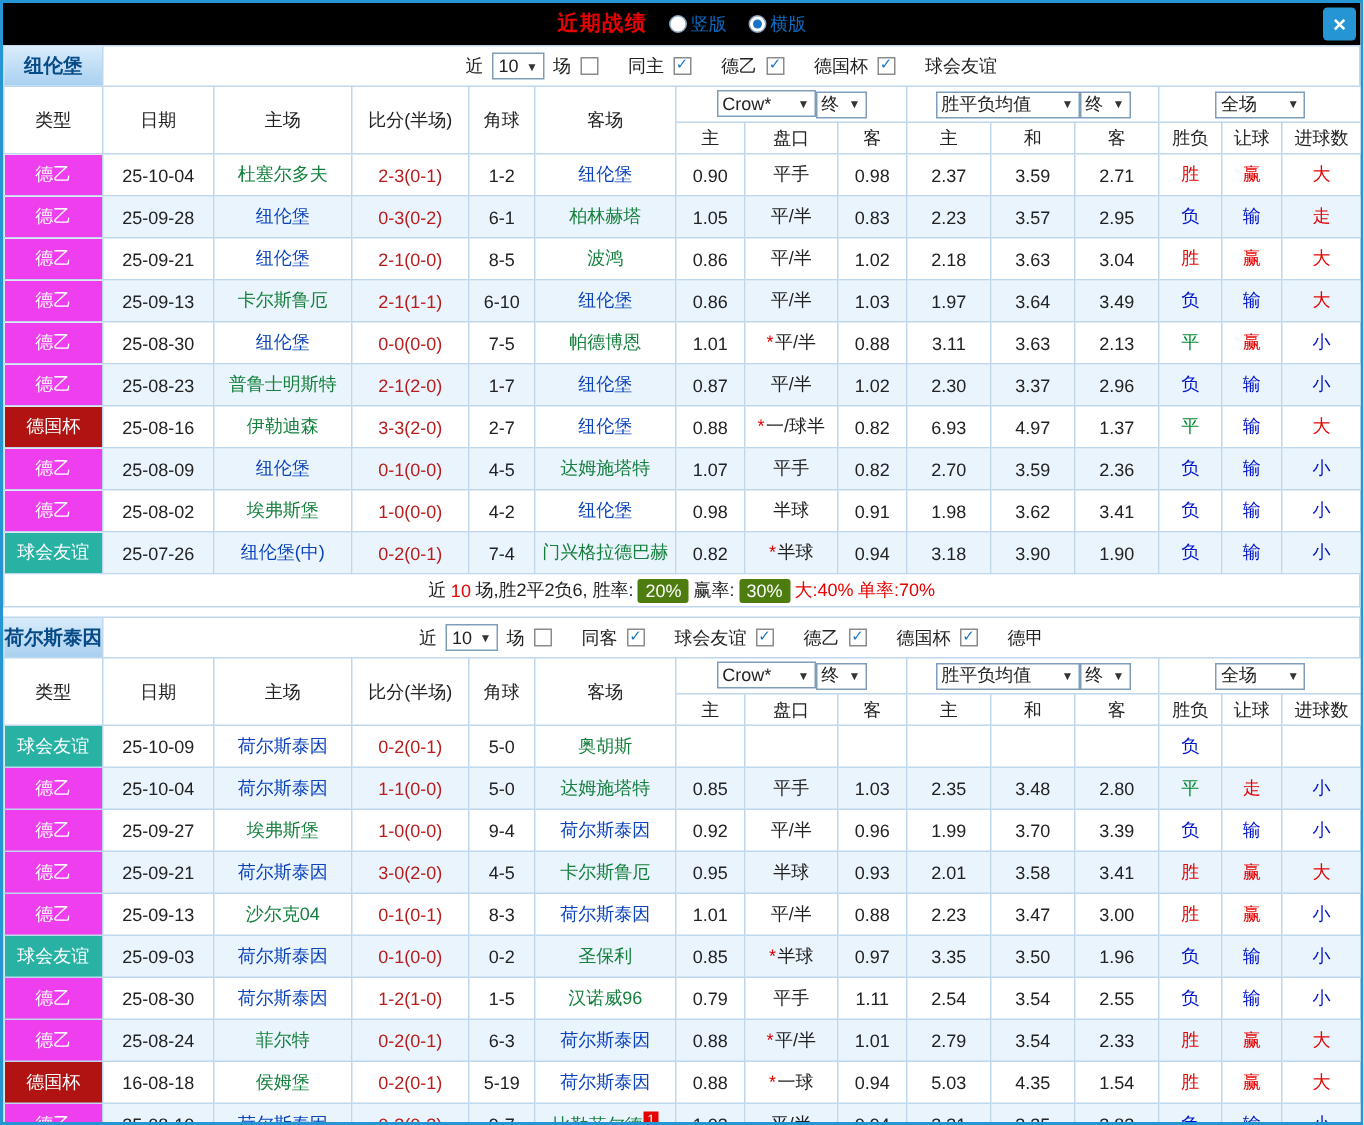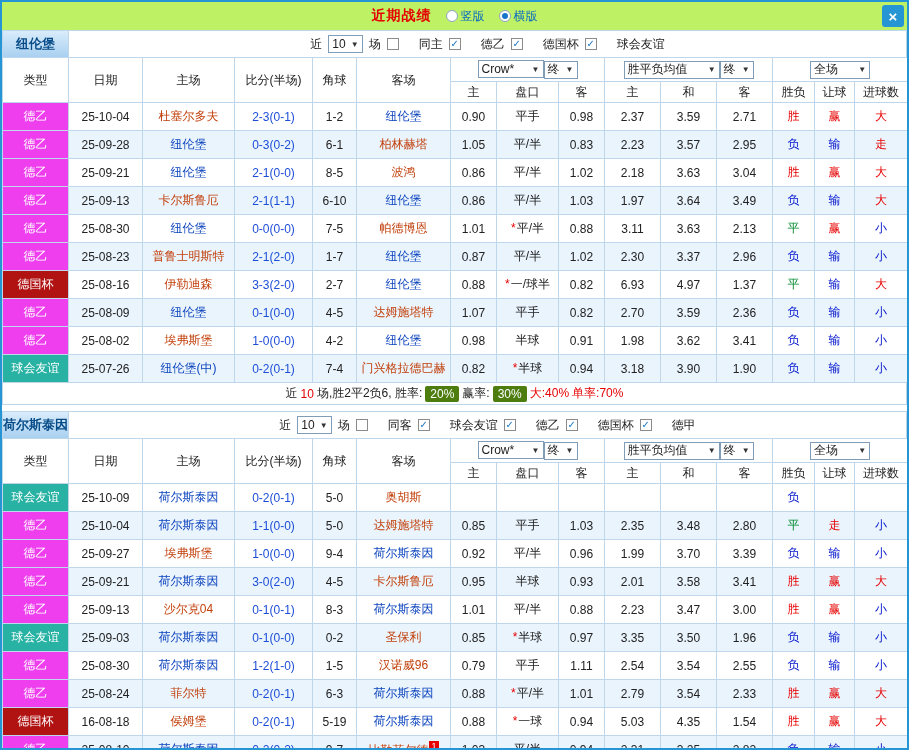--- a/index.html
+++ b/index.html
@@ -5,21 +5,21 @@
   * { margin:0; padding:0; box-sizing:border-box; }
   html,body { background:#fff; }
   body {
     width:909px; height:750px; overflow:hidden;
     font-family:"Liberation Sans","DejaVu Sans",sans-serif;
     font-size:12px; color:#222;
   }
   #page { width:909px; height:750px; border:2px solid #2596d3; overflow:hidden; background:#fff; }
 
   
-  .topbar { height:28px; display:flex; align-items:center; justify-content:center; position:relative; background:#bef264; }
+  .topbar { height:28px; display:flex; align-items:center; justify-content:center; position:relative; background:#000000; }
   .title { color:#e60000; font-weight:bold; font-size:14px; letter-spacing:1px; }
   .view-opt { display:inline-flex; align-items:center; margin-left:14px; color:#0b6bc2; cursor:pointer; }
   .radio { width:12px; height:12px; border:1px solid #8aa4bd; border-radius:50%; margin-right:3px; background:#fff; position:relative; display:inline-block; }
   .radio.sel::after { content:""; position:absolute; left:2px; top:2px; width:6px; height:6px; border-radius:50%; background:#1576c8; }
   .close-btn { position:absolute; right:3px; top:3px; width:22px; height:22px; background:#2596d3; color:#fff; border-radius:3px;
                display:flex; align-items:center; justify-content:center; font-size:15px; font-weight:bold; cursor:pointer; }
 
   
   .section + .section { margin-top:6px; }
   .team-bar { display:flex; height:27px; border:1px solid #bed7ec; border-bottom:none; }
@@ -35,22 +35,22 @@
          font-size:10px; line-height:10px; color:#1576c8; font-weight:bold; }
 
   table { border-collapse:collapse; table-layout:fixed; width:905px; }
   th,td { border:1px solid #bed7ec; text-align:center; overflow:hidden; white-space:nowrap; font-weight:normal; }
   thead th { background:#fff; height:21px; }
   thead .grp { height:24px; }
   tbody td { height:28px; }
   tbody tr:nth-child(even) { background:#eaf4fd; }
 
   .lg { color:#fff; }
-  .score { color:#1d4ed8;margin-top:24px; }
-  .team-link { color:#c2410c; cursor:pointer; }
+  .score { color:#b91c1c;margin-top:24px; }
+  .team-link { color:#15803d; cursor:pointer; }
   .team-link.subject { color:#0b43bd; }
   .star { color:#e60000; margin-right:1px; }
   .num-badge { display:inline-block; background:#e60000; color:#fff; font-size:9px; line-height:11px; padding:0 2px; margin-left:1px; vertical-align:super; }
 
   .res-red { color:#e60000; } .res-blue { color:#0013cc; } .res-green { color:#008a2e; }
 
   .summary { height:22px; display:flex; align-items:center; justify-content:center; gap:3px; border:1px solid #bed7ec; border-top:none; background:#fff; }
   .sum-plain { color:#222; } .sum-red { color:#e60000; }
   .sum-badge { background:#4d7c0f; color:#fff; padding:0 5px; height:16px; display:inline-flex; align-items:center; border-radius:2px; }
 </style>

